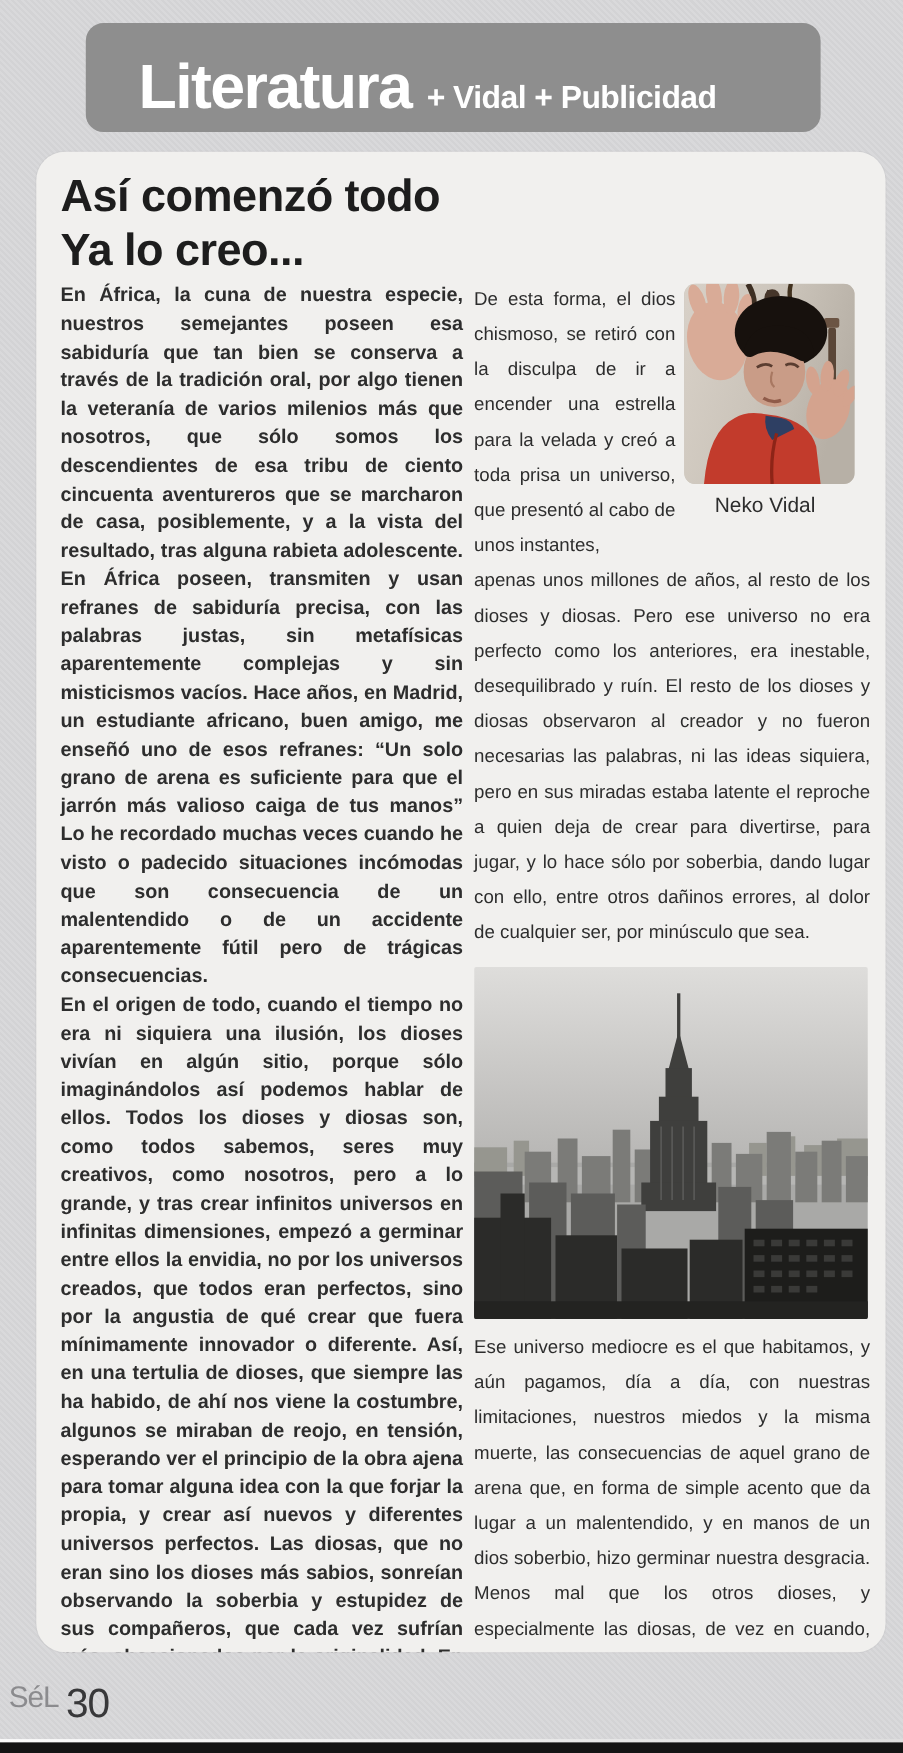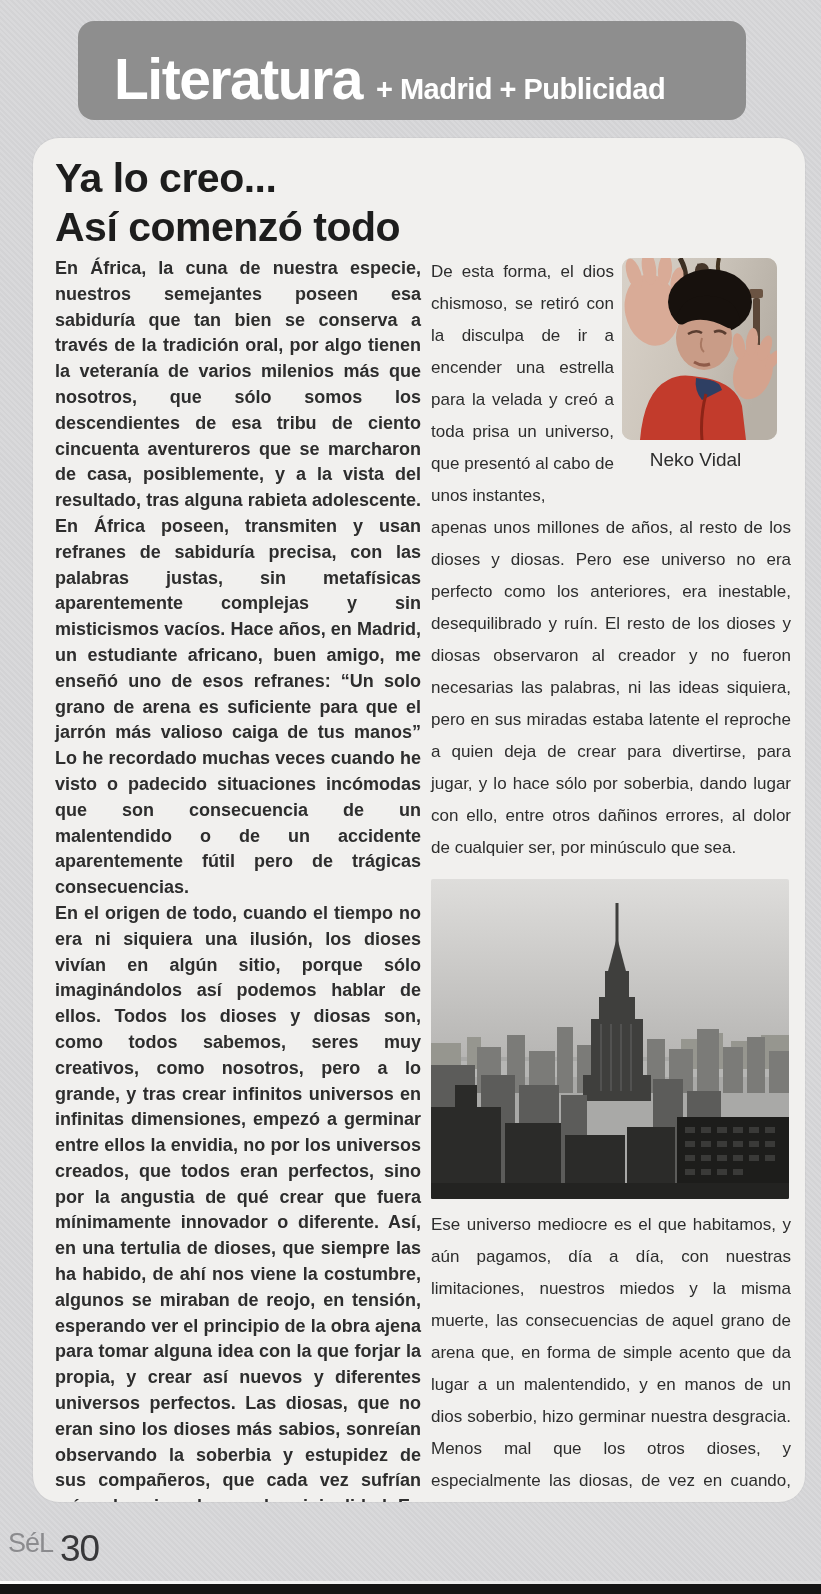--- a/index.html
+++ b/index.html
@@ -12,21 +12,21 @@
   .page{
     position:absolute;inset:0;
     background:
       repeating-linear-gradient(45deg, rgba(255,255,255,0.05) 0 2px, rgba(0,0,0,0.02) 2px 4px),
       #d7d7d9;
   }
   
   .header-box{
     position:absolute;left:78px;top:21px;width:668px;height:99px;
     background:#8e8e8e;border-radius:16px;
-    display:flex;align-items:baseline;padding-left:36px;box-sizing:border-box;
+    display:flex;align-items:baseline;padding-left:48px;box-sizing:border-box;
     padding-top:30px;
   }
   .header-title{
     font-size:57px;font-weight:bold;color:#ffffff;letter-spacing:-1.5px;line-height:1;
   }
   .header-subtitle{
     font-size:29px;font-weight:bold;color:#ffffff;margin-left:14px;letter-spacing:-0.5px;line-height:1;
   }
   
   .card{
@@ -88,28 +88,28 @@
     position:absolute;left:0;bottom:0;width:821px;height:10px;background:#141414;
   }
 </style>
 </head>
 <body>
 
 <div class="page">
 
   <div class="header-box">
     <span class="header-title">Literatura</span>
-    <span class="header-subtitle">+ Madrid + Publicidad</span>
+    <span class="header-subtitle">+ Vidal + Publicidad</span>
   </div>
 
   <div class="card">
 
     <h1 class="article-title">
+      <span>Así comenzó todo</span>
       <span>Ya lo creo...</span>
-      <span>Así comenzó todo</span>
     </h1>
 
     <div class="col-left">
       <p>En África, la cuna de nuestra especie, nuestros semejantes poseen esa sabiduría que tan bien se conserva a través de la tradición oral, por algo tienen la veteranía de varios milenios más que nosotros, que sólo somos los descendientes de esa tribu de ciento cincuenta aventureros que se marcharon de casa, posiblemente, y a la vista del resultado, tras alguna rabieta adolescente. En África poseen, transmiten y usan refranes de sabiduría precisa, con las palabras justas, sin metafísicas aparentemente complejas y sin misticismos vacíos. Hace años, en Madrid, un estudiante africano, buen amigo, me enseñó uno de esos refranes: “Un solo grano de arena es suficiente para que el jarrón más valioso caiga de tus manos” Lo he recordado muchas veces cuando he visto o padecido situaciones incómodas que son consecuencia de un malentendido o de un accidente aparentemente fútil pero de trágicas consecuencias.</p>
       <p>En el origen de todo, cuando el tiempo no era ni siquiera una ilusión, los dioses vivían en algún sitio, porque sólo imaginándolos así podemos hablar de ellos. Todos los dioses y diosas son, como todos sabemos, seres muy creativos, como nosotros, pero a lo grande, y tras crear infinitos universos en infinitas dimensiones, empezó a germinar entre ellos la envidia, no por los universos creados, que todos eran perfectos, sino por la angustia de qué crear que fuera mínimamente innovador o diferente.  Así, en una tertulia de dioses, que siempre las ha habido, de ahí nos viene la costumbre, algunos se miraban de reojo, en tensión, esperando ver el principio de la obra ajena para tomar alguna idea con la que forjar la propia, y crear así nuevos y diferentes universos perfectos. Las diosas, que no eran sino los dioses más sabios, sonreían observando la soberbia y estupidez de sus compañeros, que cada vez sufrían más, obsesionados por la originalidad. En una de esas reuniones, un dios cuyo nombre no merece ni pronunciarse, oyó que una diosa decía: “Ya lo creo ...” en respuesta al comentario de otra, pero el dios en cuestión oyó “Ya lo creó . . . “, creyendo que se refería a un nuevo universo, perfecto como todos los anteriores, pero original, pues la diferencia, repetían cada día todos los dioses muy autosatisfechos, siempre es posible.</p>
     </div>
 
     <div class="col-right">
 
       <figure class="portrait-figure" style="margin:2px 14px 4px 0;">

